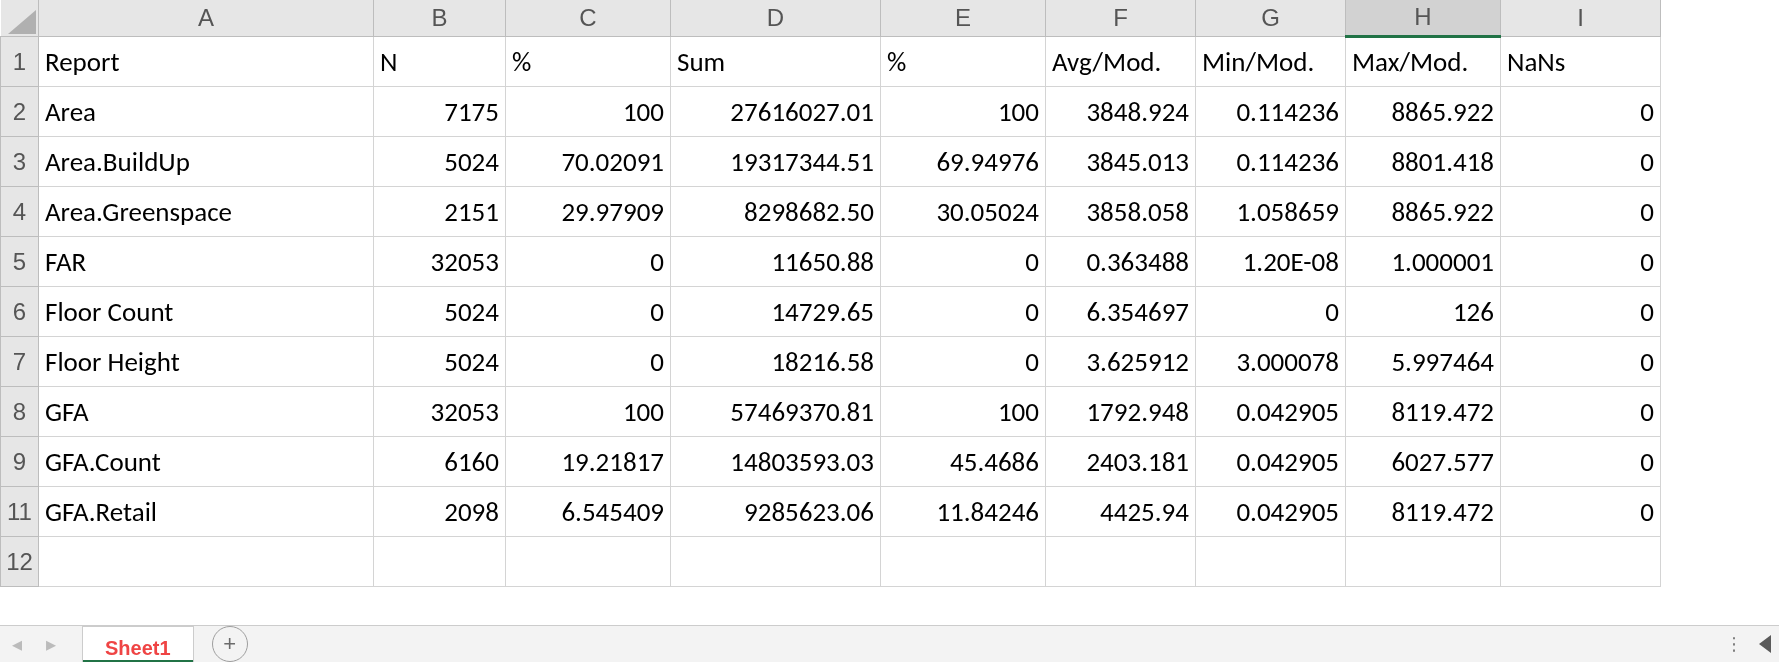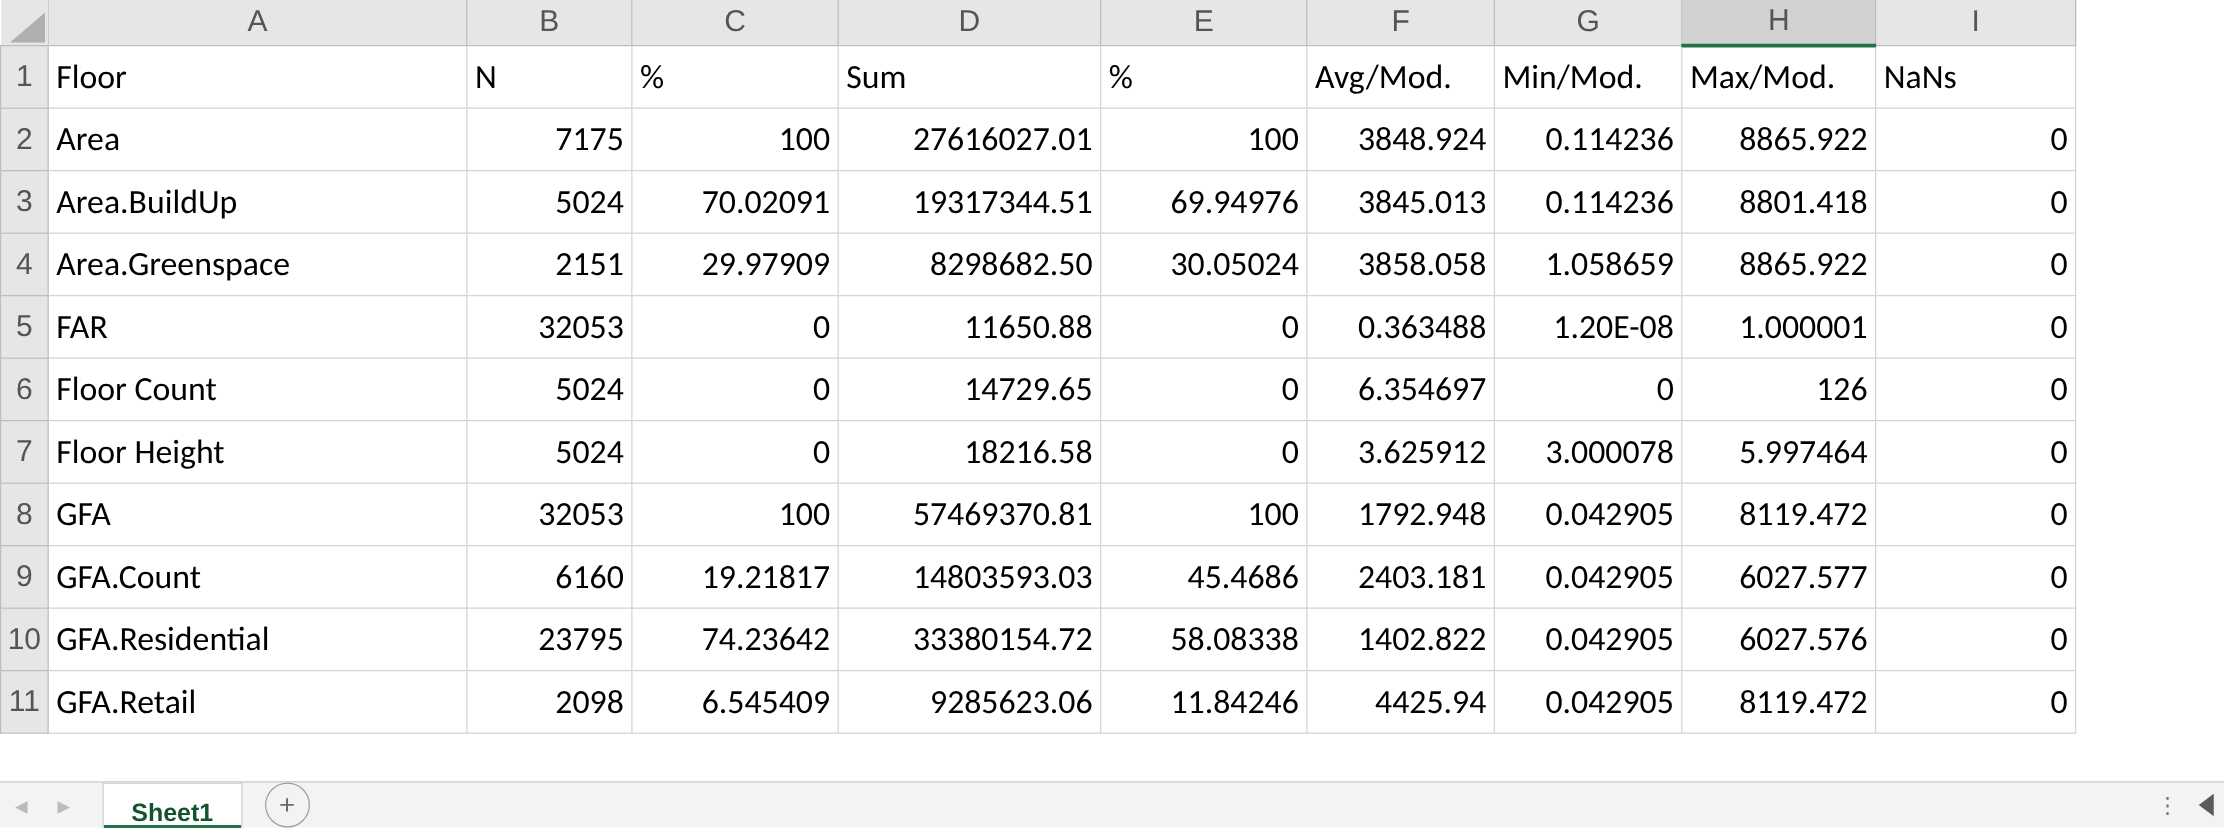--- a/index.html
+++ b/index.html
@@ -95,26 +95,26 @@
       font-family: "Segoe UI", Arial, sans-serif;
     }
     .nav-btn {
       width: 34px; height: 37px;
       display: flex; align-items: center; justify-content: center;
       color: #777; cursor: pointer;
     }
     .nav-btn.disabled { color: #bbb; }
     .tab {
       height: 37px;
-      padding: 0 22px;
-      display: flex; align-items: flex-end;
+      padding: 10px 22px;
+      display: flex; align-items: flex-start;
       border: 1px solid #ccc;
       border-bottom: none;
       background: #fff;
-      color: #14532d;
+      color: #ef4444;
       font-weight: 600;
       border-top: 1.5px solid #ccc;
       box-shadow: inset 0 -3px 0 #217346;
       margin-left: 14px;
       cursor: pointer;
     }
     .addsheet {
       width: 36px; height: 36px; margin-left: 18px;
       border-radius: 50%;
       border: 1.5px solid #9e9e9e;
@@ -161,21 +161,21 @@
         <th class="hdr col-hdr">E</th>
         <th class="hdr col-hdr">F</th>
         <th class="hdr col-hdr">G</th>
         <th class="hdr col-hdr active">H</th>
         <th class="hdr col-hdr">I</th>
       </tr>
     </thead>
     <tbody>
       <tr>
         <th class="hdr row-hdr">1</th>
-        <td class="cell txt">Floor</td>
+        <td class="cell txt">Report</td>
         <td class="cell txt">N</td>
         <td class="cell txt">%</td>
         <td class="cell txt">Sum</td>
         <td class="cell txt">%</td>
         <td class="cell txt">Avg/Mod.</td>
         <td class="cell txt">Min/Mod.</td>
         <td class="cell txt">Max/Mod.</td>
         <td class="cell txt">NaNs</td>
       </tr>
 
@@ -276,46 +276,46 @@
         <td class="cell">6160</td>
         <td class="cell">19.21817</td>
         <td class="cell">14803593.03</td>
         <td class="cell">45.4686</td>
         <td class="cell">2403.181</td>
         <td class="cell">0.042905</td>
         <td class="cell">6027.577</td>
         <td class="cell">0</td>
       </tr>
 
-      <tr>
-        <th class="hdr row-hdr">10</th>
-        <td class="cell txt">GFA.Residential</td>
-        <td class="cell">23795</td>
-        <td class="cell">74.23642</td>
-        <td class="cell">33380154.72</td>
-        <td class="cell">58.08338</td>
-        <td class="cell">1402.822</td>
-        <td class="cell">0.042905</td>
-        <td class="cell">6027.576</td>
-        <td class="cell">0</td>
-      </tr>
 
       <tr>
         <th class="hdr row-hdr">11</th>
         <td class="cell txt">GFA.Retail</td>
         <td class="cell">2098</td>
         <td class="cell">6.545409</td>
         <td class="cell">9285623.06</td>
         <td class="cell">11.84246</td>
         <td class="cell">4425.94</td>
         <td class="cell">0.042905</td>
         <td class="cell">8119.472</td>
         <td class="cell">0</td>
       </tr>
 
+      <tr>
+        <th class="hdr row-hdr">12</th>
+        <td class="cell txt"></td>
+        <td class="cell"></td>
+        <td class="cell"></td>
+        <td class="cell"></td>
+        <td class="cell"></td>
+        <td class="cell"></td>
+        <td class="cell"></td>
+        <td class="cell"></td>
+        <td class="cell"></td>
+      </tr>
     </tbody>
   </table>
 </div>
 
 <div class="tabbar">
   <div class="nav-btn disabled">
     <span>◂</span>
   </div>
   <div class="nav-btn disabled">
     <span>▸</span>

